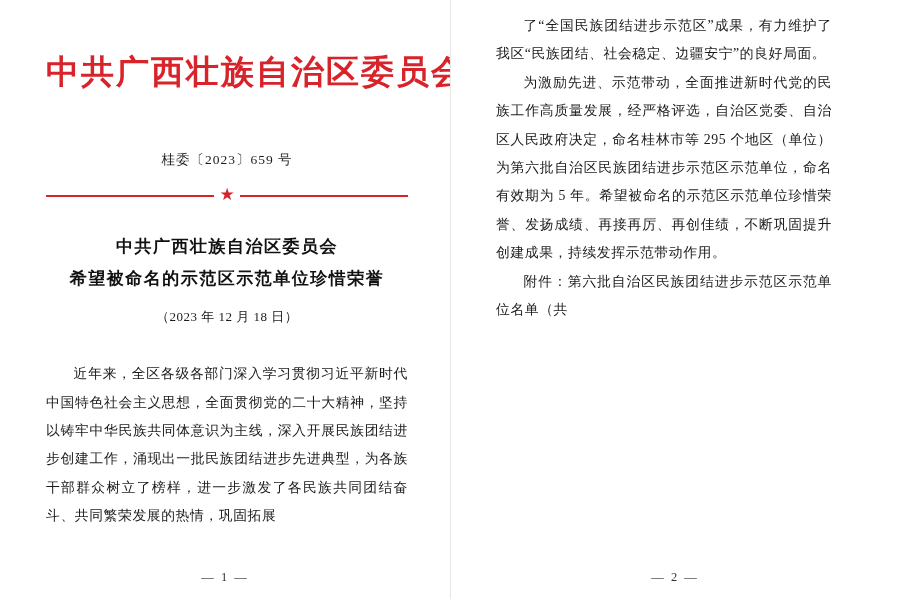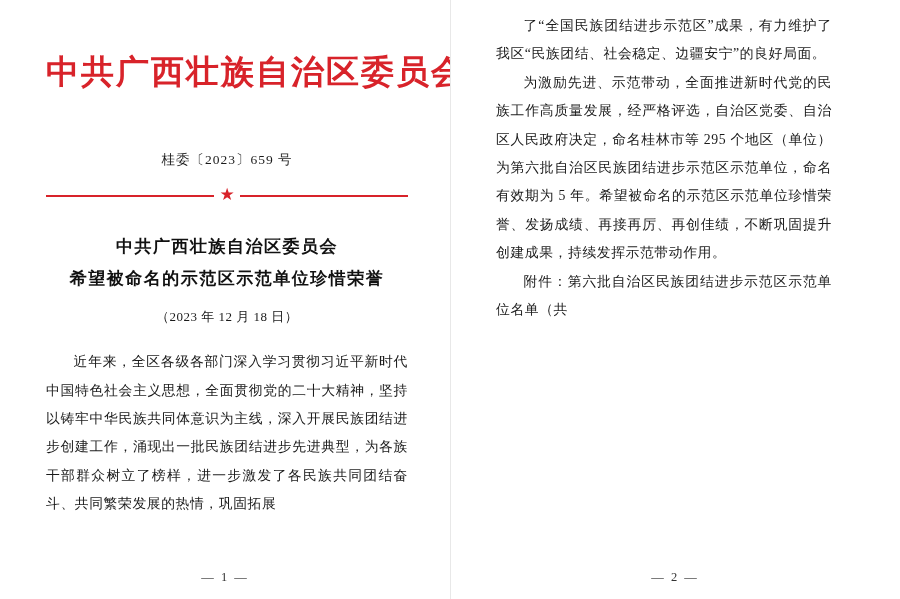--- a/index.html
+++ b/index.html
@@ -102,21 +102,21 @@
   .doc-date {
     text-align: center;
     margin-top: 14px;
     font-size: 13px;
     letter-spacing: 0.5px;
     color: #1a1a1a;
   }
 
   
   .body-text {
-    margin-top: 22px;
+    margin-top: 34px;
     font-size: 13.8px;
     line-height: 2.06;
     text-align: justify;
     text-justify: inter-ideograph;
     letter-spacing: 0.6px;
     color: #1a1a1a;
   }
   .body-text.right-col {
     margin-top: 0;
   }

